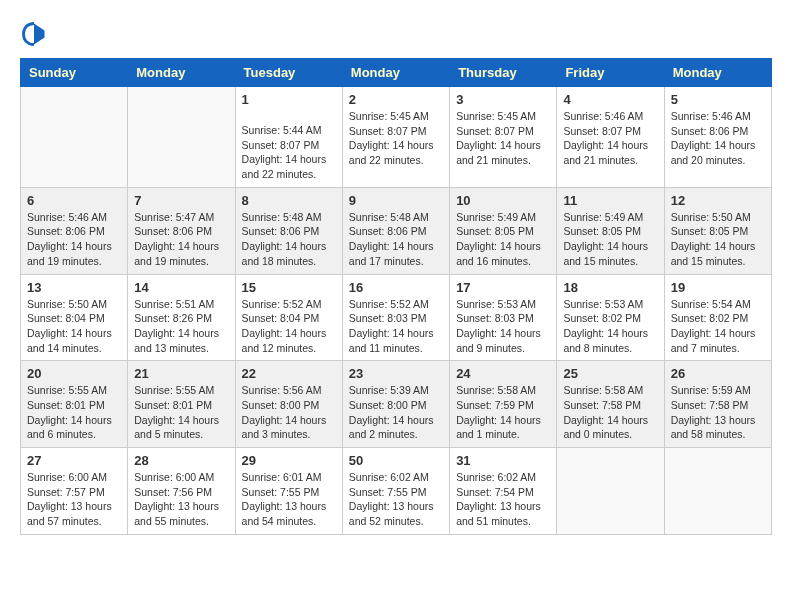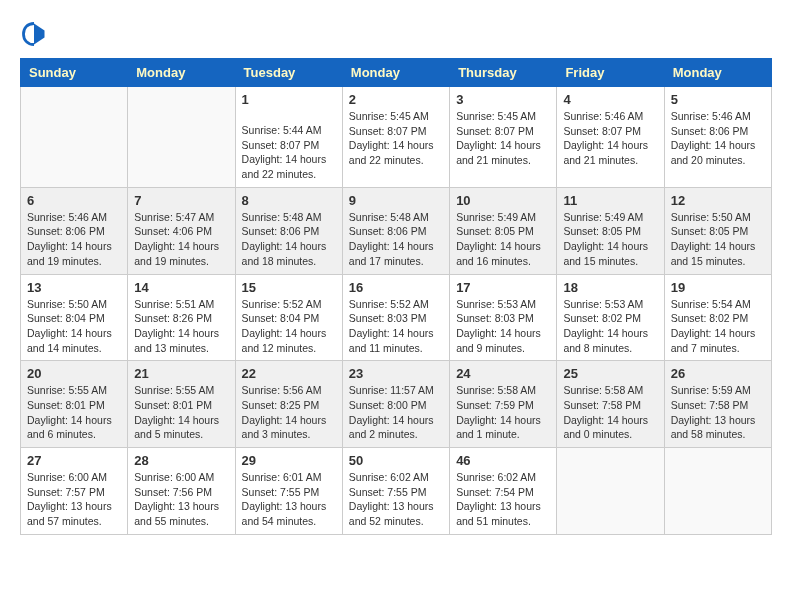--- a/index.html
+++ b/index.html
@@ -171,21 +171,21 @@
         <td>
           <div class="day-number">6</div>
           <div class="day-info" style="white-space: pre-line;">Sunrise: 5:46 AM
 Sunset: 8:06 PM
 Daylight: 14 hours
 and 19 minutes.</div>
         </td>
         <td>
           <div class="day-number">7</div>
           <div class="day-info" style="white-space: pre-line;">Sunrise: 5:47 AM
-Sunset: 4:06 PM
+Sunset: 8:06 PM
 Daylight: 14 hours
 and 19 minutes.</div>
         </td>
         <td>
           <div class="day-number">8</div>
           <div class="day-info" style="white-space: pre-line;">Sunrise: 5:48 AM
 Sunset: 8:06 PM
 Daylight: 14 hours
 and 18 minutes.</div>
         </td>
@@ -280,27 +280,27 @@
         <td>
           <div class="day-number">21</div>
           <div class="day-info" style="white-space: pre-line;">Sunrise: 5:55 AM
 Sunset: 8:01 PM
 Daylight: 14 hours
 and 5 minutes.</div>
         </td>
         <td>
           <div class="day-number">22</div>
           <div class="day-info" style="white-space: pre-line;">Sunrise: 5:56 AM
-Sunset: 8:25 PM
+Sunset: 8:00 PM
 Daylight: 14 hours
 and 3 minutes.</div>
         </td>
         <td>
           <div class="day-number">23</div>
-          <div class="day-info" style="white-space: pre-line;">Sunrise: 11:57 AM
+          <div class="day-info" style="white-space: pre-line;">Sunrise: 5:39 AM
 Sunset: 8:00 PM
 Daylight: 14 hours
 and 2 minutes.</div>
         </td>
         <td>
           <div class="day-number">24</div>
           <div class="day-info" style="white-space: pre-line;">Sunrise: 5:58 AM
 Sunset: 7:59 PM
 Daylight: 14 hours
 and 1 minute.</div>
@@ -343,21 +343,21 @@
 and 54 minutes.</div>
         </td>
         <td>
           <div class="day-number">50</div>
           <div class="day-info" style="white-space: pre-line;">Sunrise: 6:02 AM
 Sunset: 7:55 PM
 Daylight: 13 hours
 and 52 minutes.</div>
         </td>
         <td>
-          <div class="day-number">46</div>
+          <div class="day-number">31</div>
           <div class="day-info" style="white-space: pre-line;">Sunrise: 6:02 AM
 Sunset: 7:54 PM
 Daylight: 13 hours
 and 51 minutes.</div>
         </td>
         <td class="empty"></td>
         <td class="empty"></td>
       </tr>
     </tbody>
 </table>

